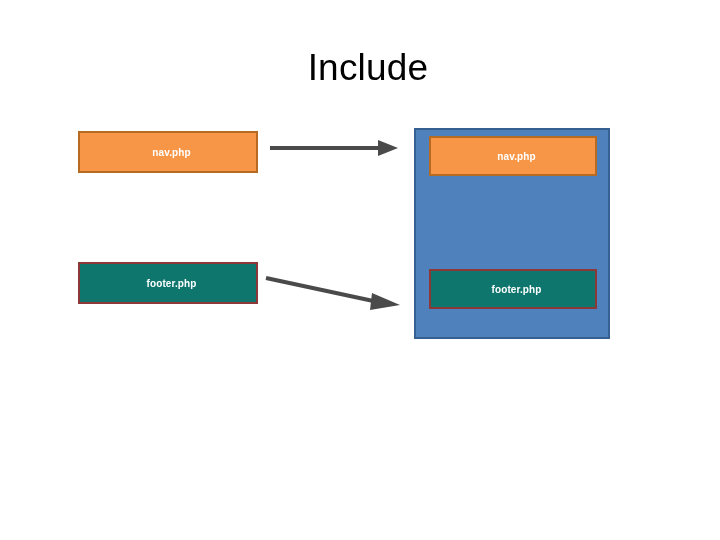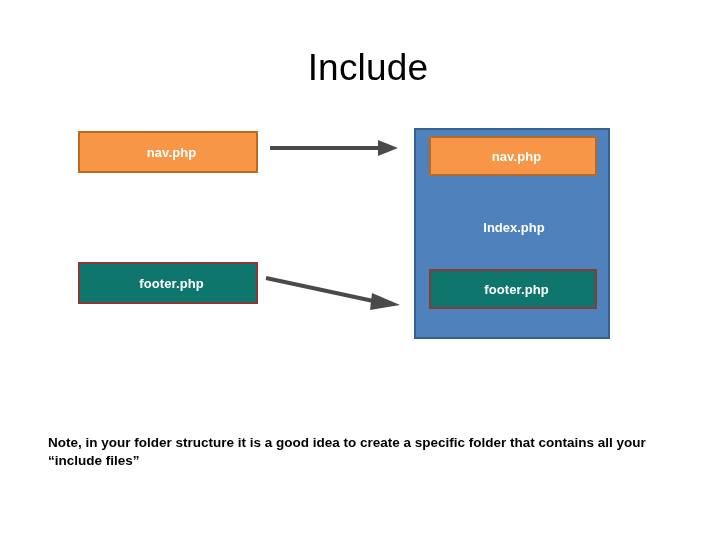--- a/index.html
+++ b/index.html
@@ -39,21 +39,21 @@
   }
 
   
   .filebox {
     position: absolute;
     box-sizing: border-box;
     display: flex;
     align-items: center;
     justify-content: center;
     color: #ffffff;
-    font-size: 13px;
+    font-size: 10px;
     font-weight: 700;
     letter-spacing: 0.1px;
     text-align: left;
     padding-left: 7px;
   }
   .filebox.orange {
     background: #F79646;
     border: 2px solid #B66A22;
   }
   .filebox.red {
@@ -156,23 +156,21 @@
     <line x1="0" y1="6" x2="112" y2="30" stroke="#4A4A4A" stroke-width="4"></line>
     <polygon points="106,21 134,33 104,38" fill="#4A4A4A"></polygon>
   </svg>
 
   <div id="index-container">
 
     <div class="filebox orange" id="nav-right">
       <span>nav.php</span>
     </div>
 
-    <div id="index-label">Index.php</div>
 
     <div class="filebox red" id="footer-right">
       <span>footer.php</span>
     </div>
   </div>
 
 
-  <div class="note">Note, in your folder structure it is a good idea to create a specific folder that contains all your “include files”</div>
 
 </div>
 
 </body></html>

